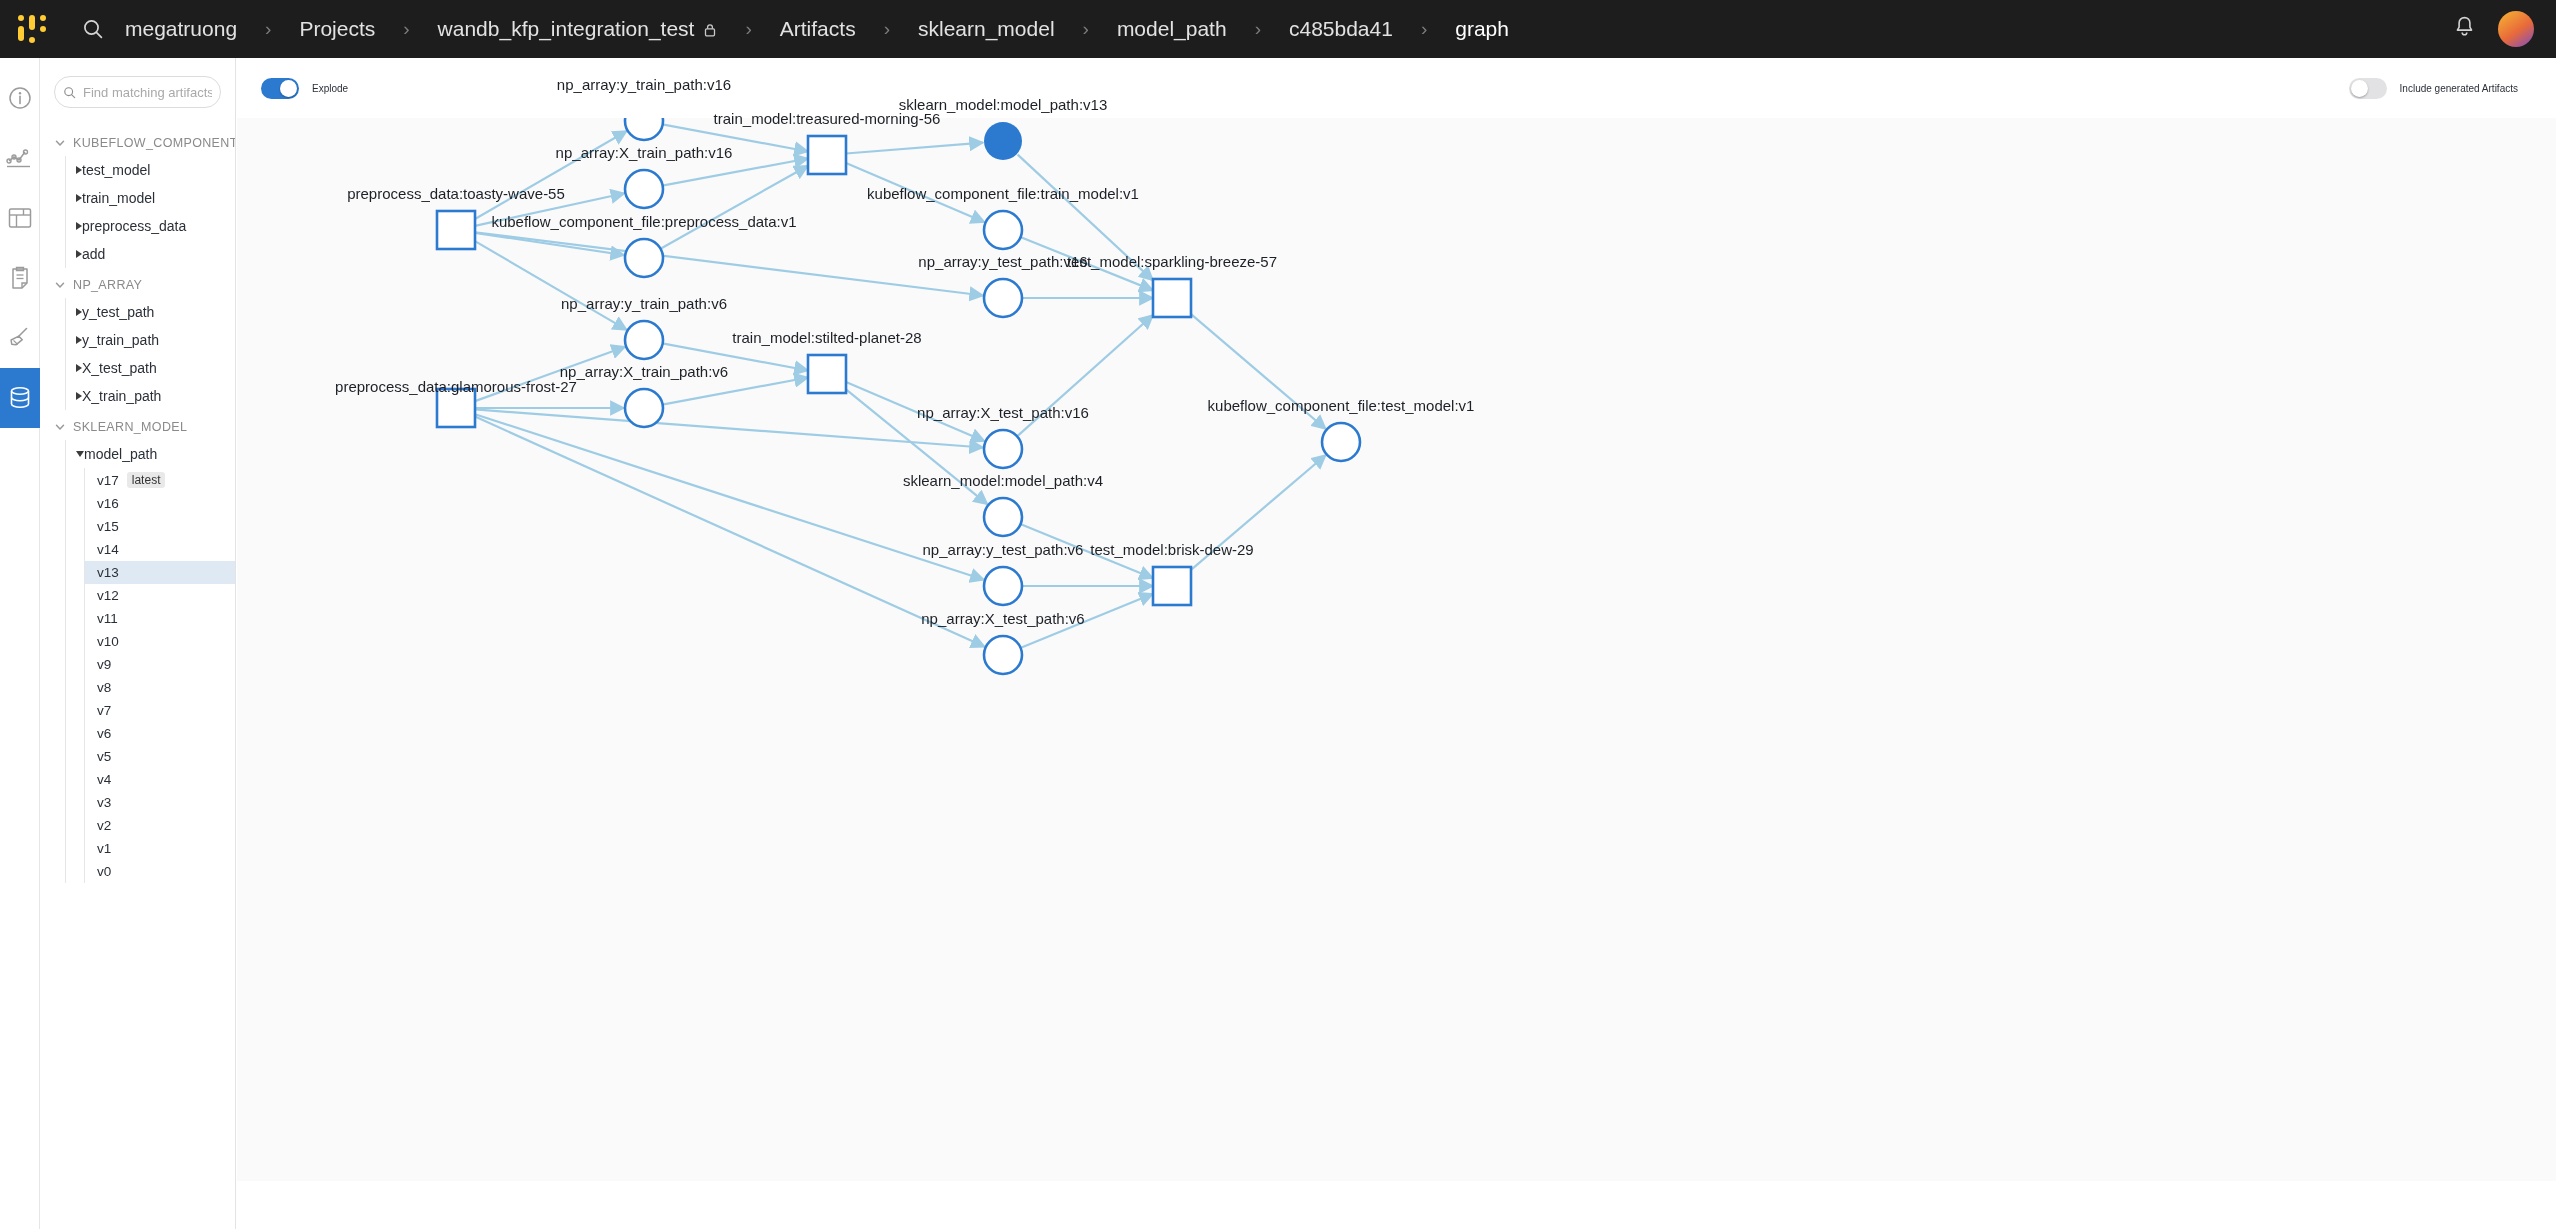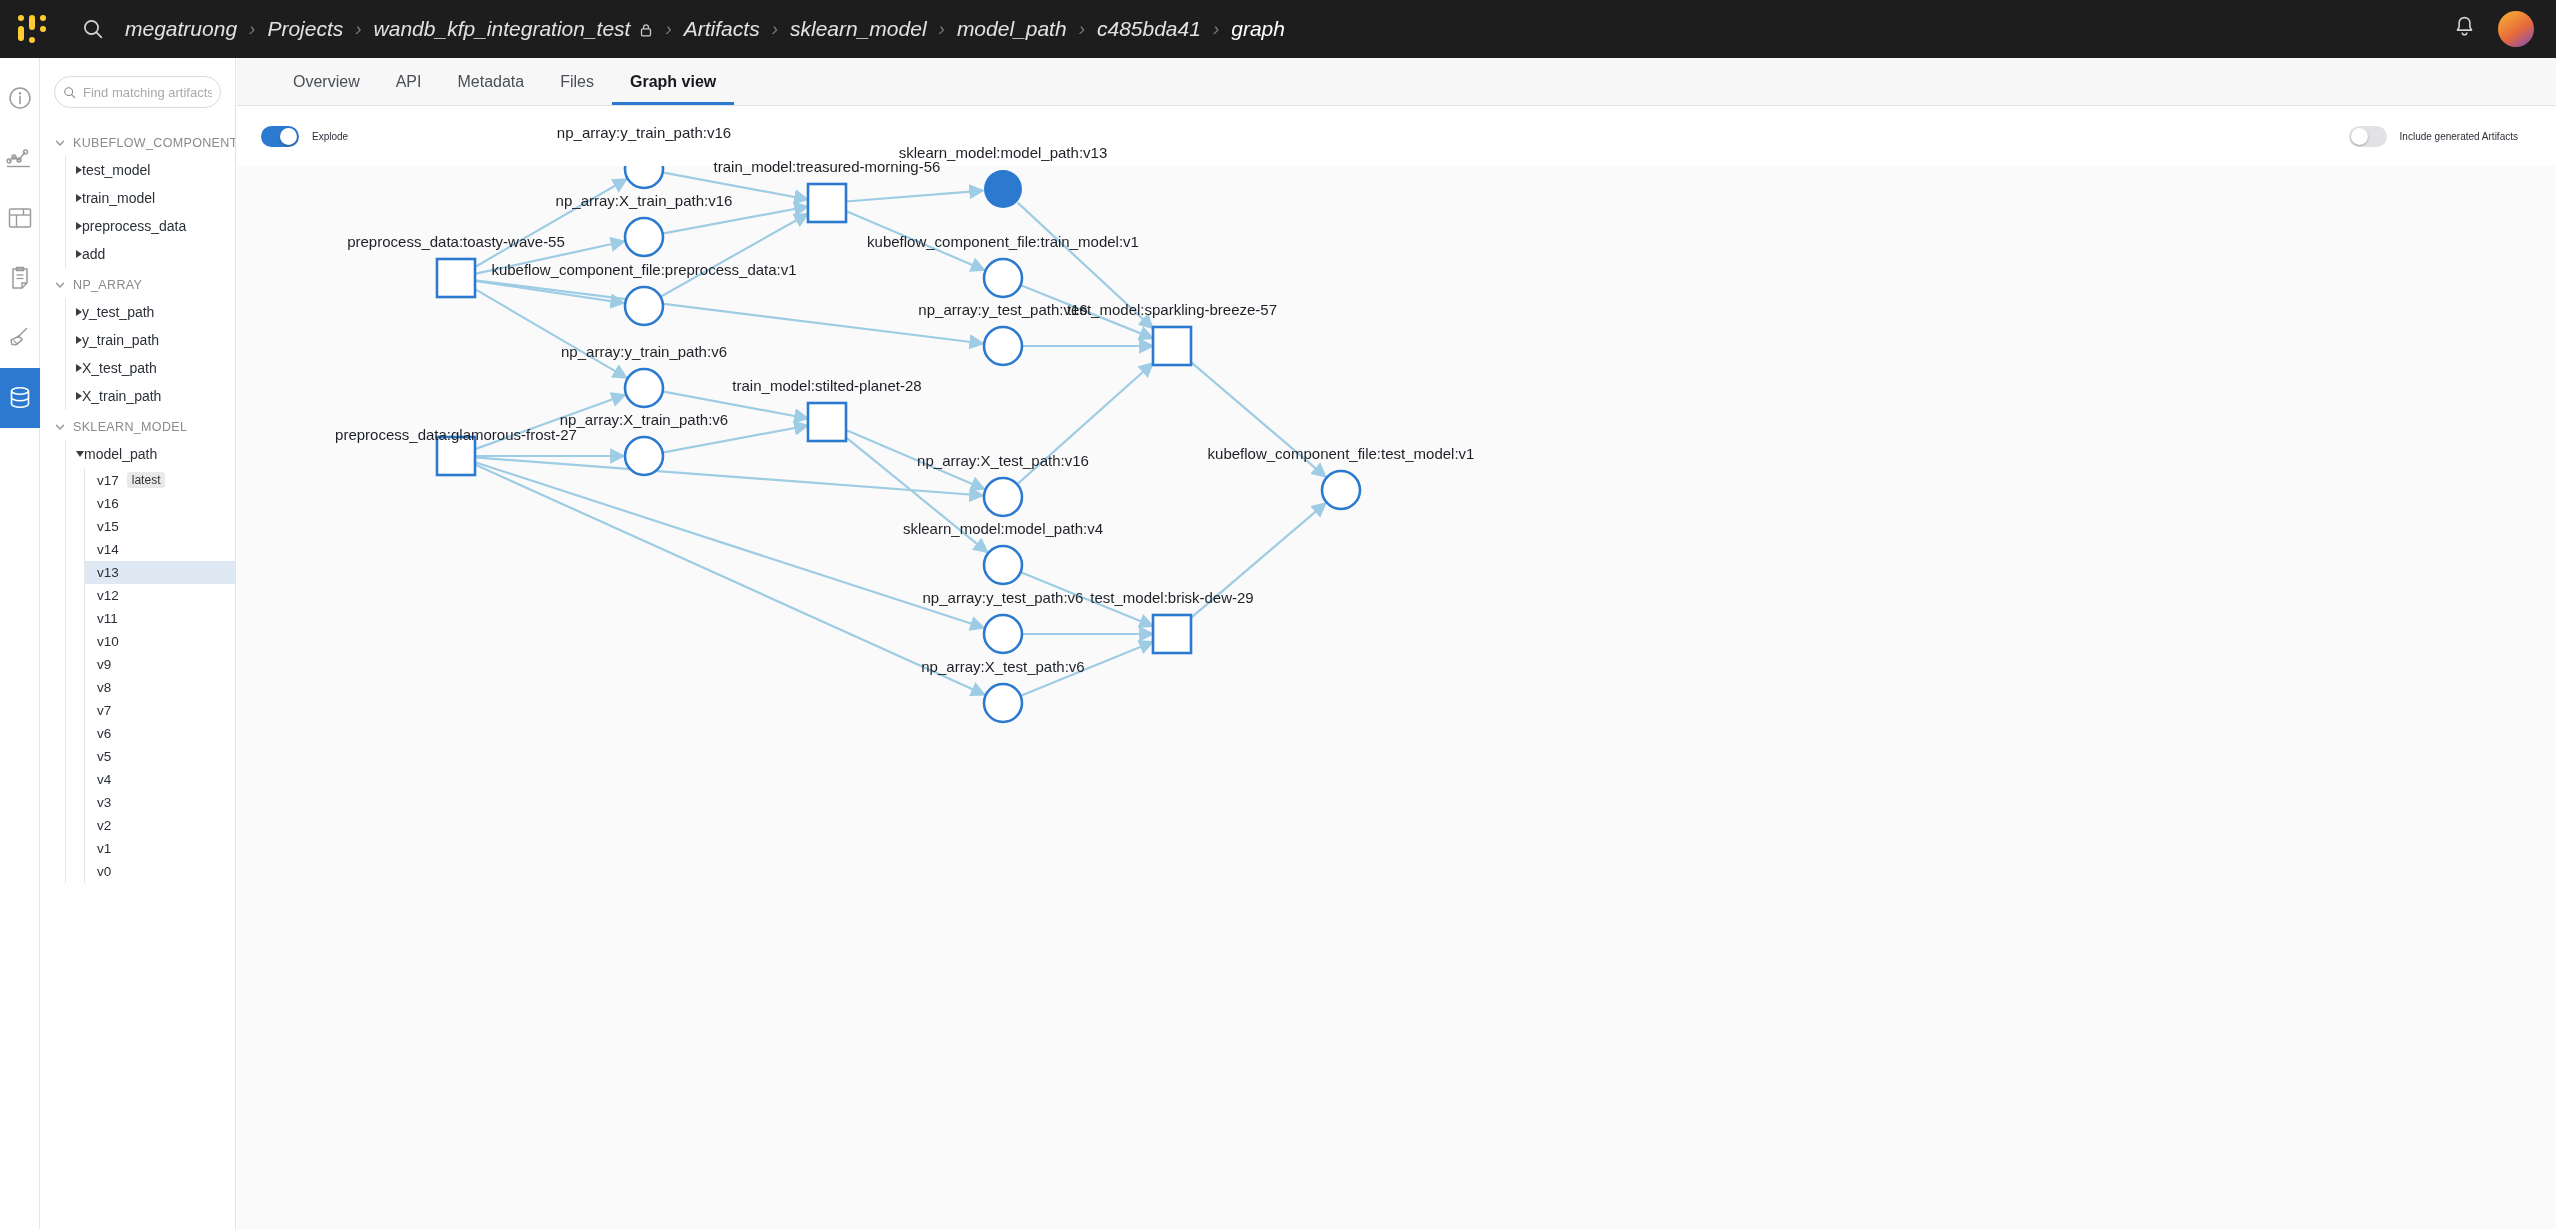--- a/index.html
+++ b/index.html
@@ -14,21 +14,21 @@
   
   .topbar {
     position: absolute; left: 0; top: 0; width: 2556px; height: 58px;
     background: #1d1d1d; display: flex; align-items: center;
   }
   .wb-logo { width: 64px; height: 58px; display: flex; align-items: center; justify-content: center; }
   .dots { display: grid; grid-template-columns: repeat(3, 6px); grid-gap: 5px; }
   .dots i { display: block; width: 6px; height: 6px; border-radius: 50%; background: #ffcc33; }
   .dots i.tall { height: 15px; border-radius: 3px; }
   .top-search { width: 58px; height: 58px; display: flex; align-items: center; justify-content: center; cursor: pointer; }
-  .crumbs { display: flex; align-items: center; font-size: 21px; color: #d8d8d8; gap: 0px; font-style: italic; }
+  .crumbs { display: flex; align-items: center; font-size: 21px; color: #d8d8d8; gap: 16px; }
   .crumb { padding: 0 3px; color: #e2e2e2; cursor: pointer; white-space: nowrap; }
   .crumb.last { color: #ffffff; }
   .crumb-sep { color: #7d7d7d; padding: 0 9px; font-size: 19px; }
   .lock-ico { display: inline-block; margin-left: 9px; vertical-align: -2px; }
   .topbar-right { margin-left: auto; display: flex; align-items: center; gap: 22px; padding-right: 22px; }
   .avatar {
     width: 36px; height: 36px; border-radius: 50%;
     background: linear-gradient(145deg,#f7b733 0%, #e86a3a 55%, #7d4cc4 100%);
     cursor: pointer;
   }
@@ -352,27 +352,20 @@
               <span>v0</span>
             </div>
           </div>
         </div>
       </div>
     </div>
 </div>
 
 <div class="main">
 
-  <div class="tabbar" id="tabbar">
-      <div class="tab">Overview</div>
-      <div class="tab">API</div>
-      <div class="tab">Metadata</div>
-      <div class="tab">Files</div>
-      <div class="tab active">Graph view</div>
-    </div>
 
   <div class="toolbar">
     <div class="toggle-wrap">
       <div class="switch on">
           <div class="knob"></div>
         </div>
       <span class="toggle-label">Explode</span>
     </div>
     <div class="spacer"></div>
     <div class="toggle-wrap">

